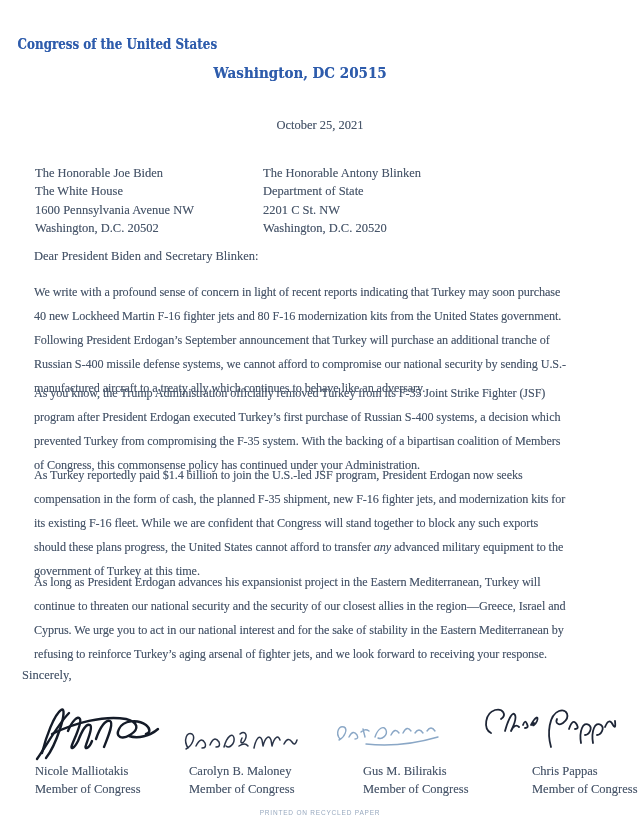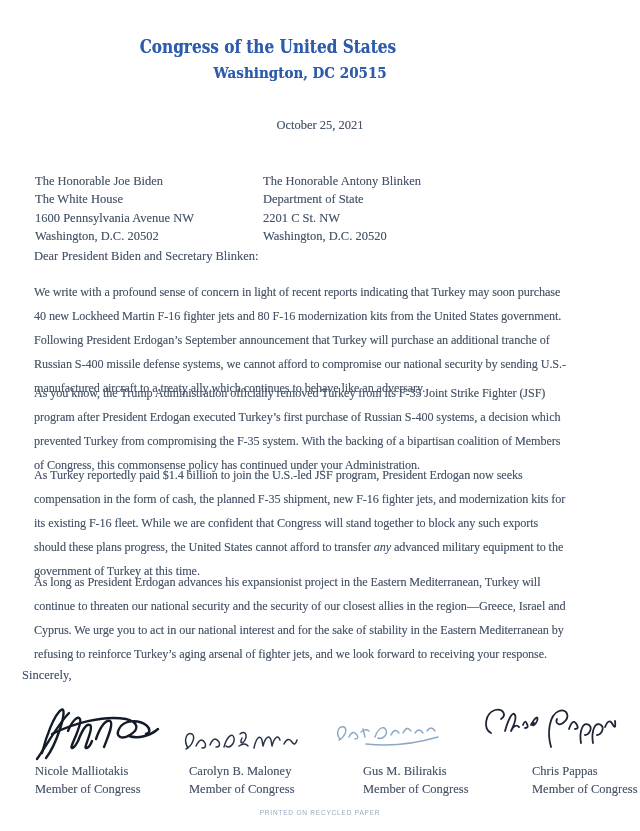--- a/index.html
+++ b/index.html
@@ -2,32 +2,32 @@
 <html><head>
 <meta charset="utf-8">
 <style>
   html,body{margin:0;padding:0;background:#ffffff;}
   .page{
     position:relative;width:640px;height:831px;background:#ffffff;overflow:hidden;
     font-family:"Liberation Serif","DejaVu Serif",serif;color:#475569;
   }
   .txt{text-shadow:0 0 .6px rgba(72,86,108,.45);}
   
-  .org{position:absolute;top:36px;left:0;width:536px;text-align:center;
-       font-family:"DejaVu Serif",serif;font-weight:bold;font-size:18px;color:#2e5cac;
+  .org{position:absolute;top:36px;left:0;width:536px;text-align:left;
+       font-family:"DejaVu Serif",serif;font-weight:bold;font-size:14px;color:#2e5cac;
        text-shadow:0 0 .7px rgba(46,92,172,.55);}
   .org > span{display:inline-block;transform:scaleX(.85);transform-origin:center;}
   .org-addr{position:absolute;top:64px;left:0;width:600px;text-align:center;
        font-family:"DejaVu Serif",serif;font-weight:bold;font-size:15px;color:#2e5cac;
        text-shadow:0 0 .7px rgba(46,92,172,.55);}
   .org-addr > span{display:inline-block;transform:scaleX(.9);transform-origin:center;}
   
   .date{position:absolute;top:118px;left:0;width:640px;text-align:center;font-size:12.5px;}
   
-  .addr{position:absolute;top:164px;font-size:12.5px;line-height:18.4px;white-space:pre;margin-top:8px;}
+  .addr{position:absolute;top:164px;font-size:12.5px;line-height:18.4px;white-space:pre;}
   .addr-left{left:35px;}
   .addr-right{left:263px;}
   
   .salutation{position:absolute;left:34px;top:249px;font-size:12.5px;}
   .para{position:absolute;left:34px;font-size:12.2px;line-height:24px;
         letter-spacing:-0.1px;white-space:pre;}
   .p1{top:280px;} .p2{top:381px;} .p3{top:463px;} .p4{top:570px;}
   .closing{position:absolute;left:22px;top:668px;font-size:12.5px;}
   
   .sig{position:absolute;}

